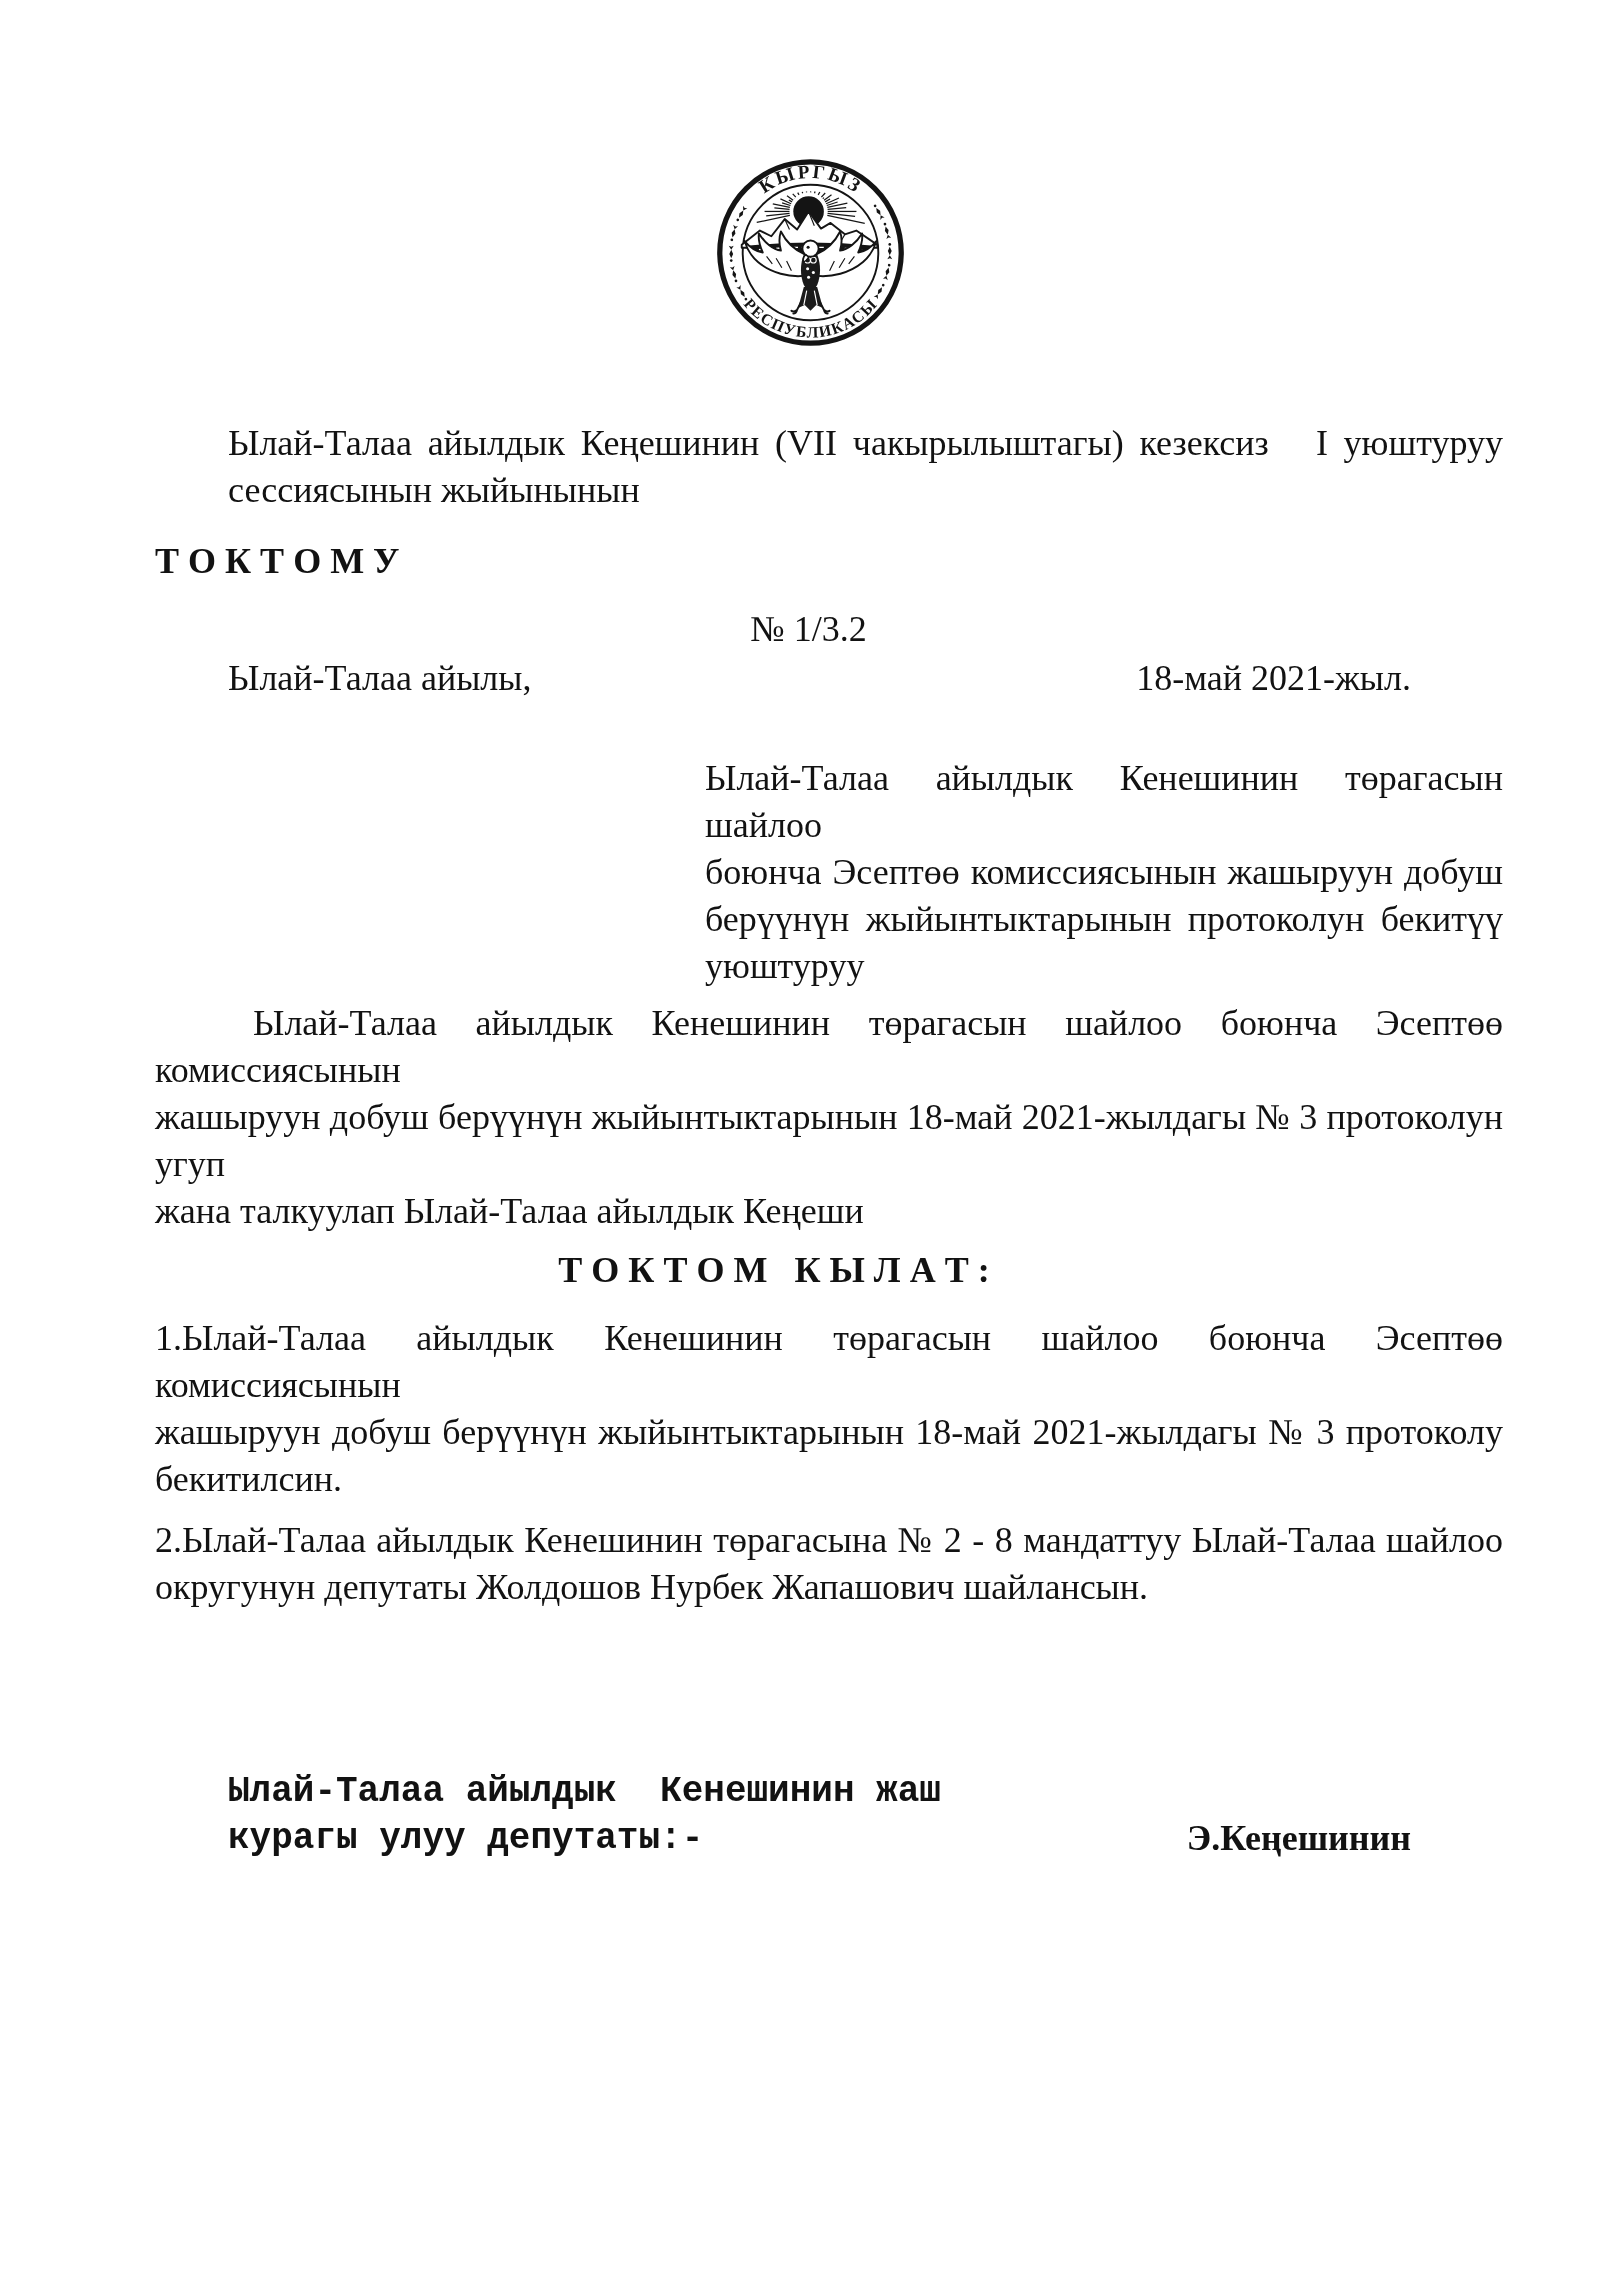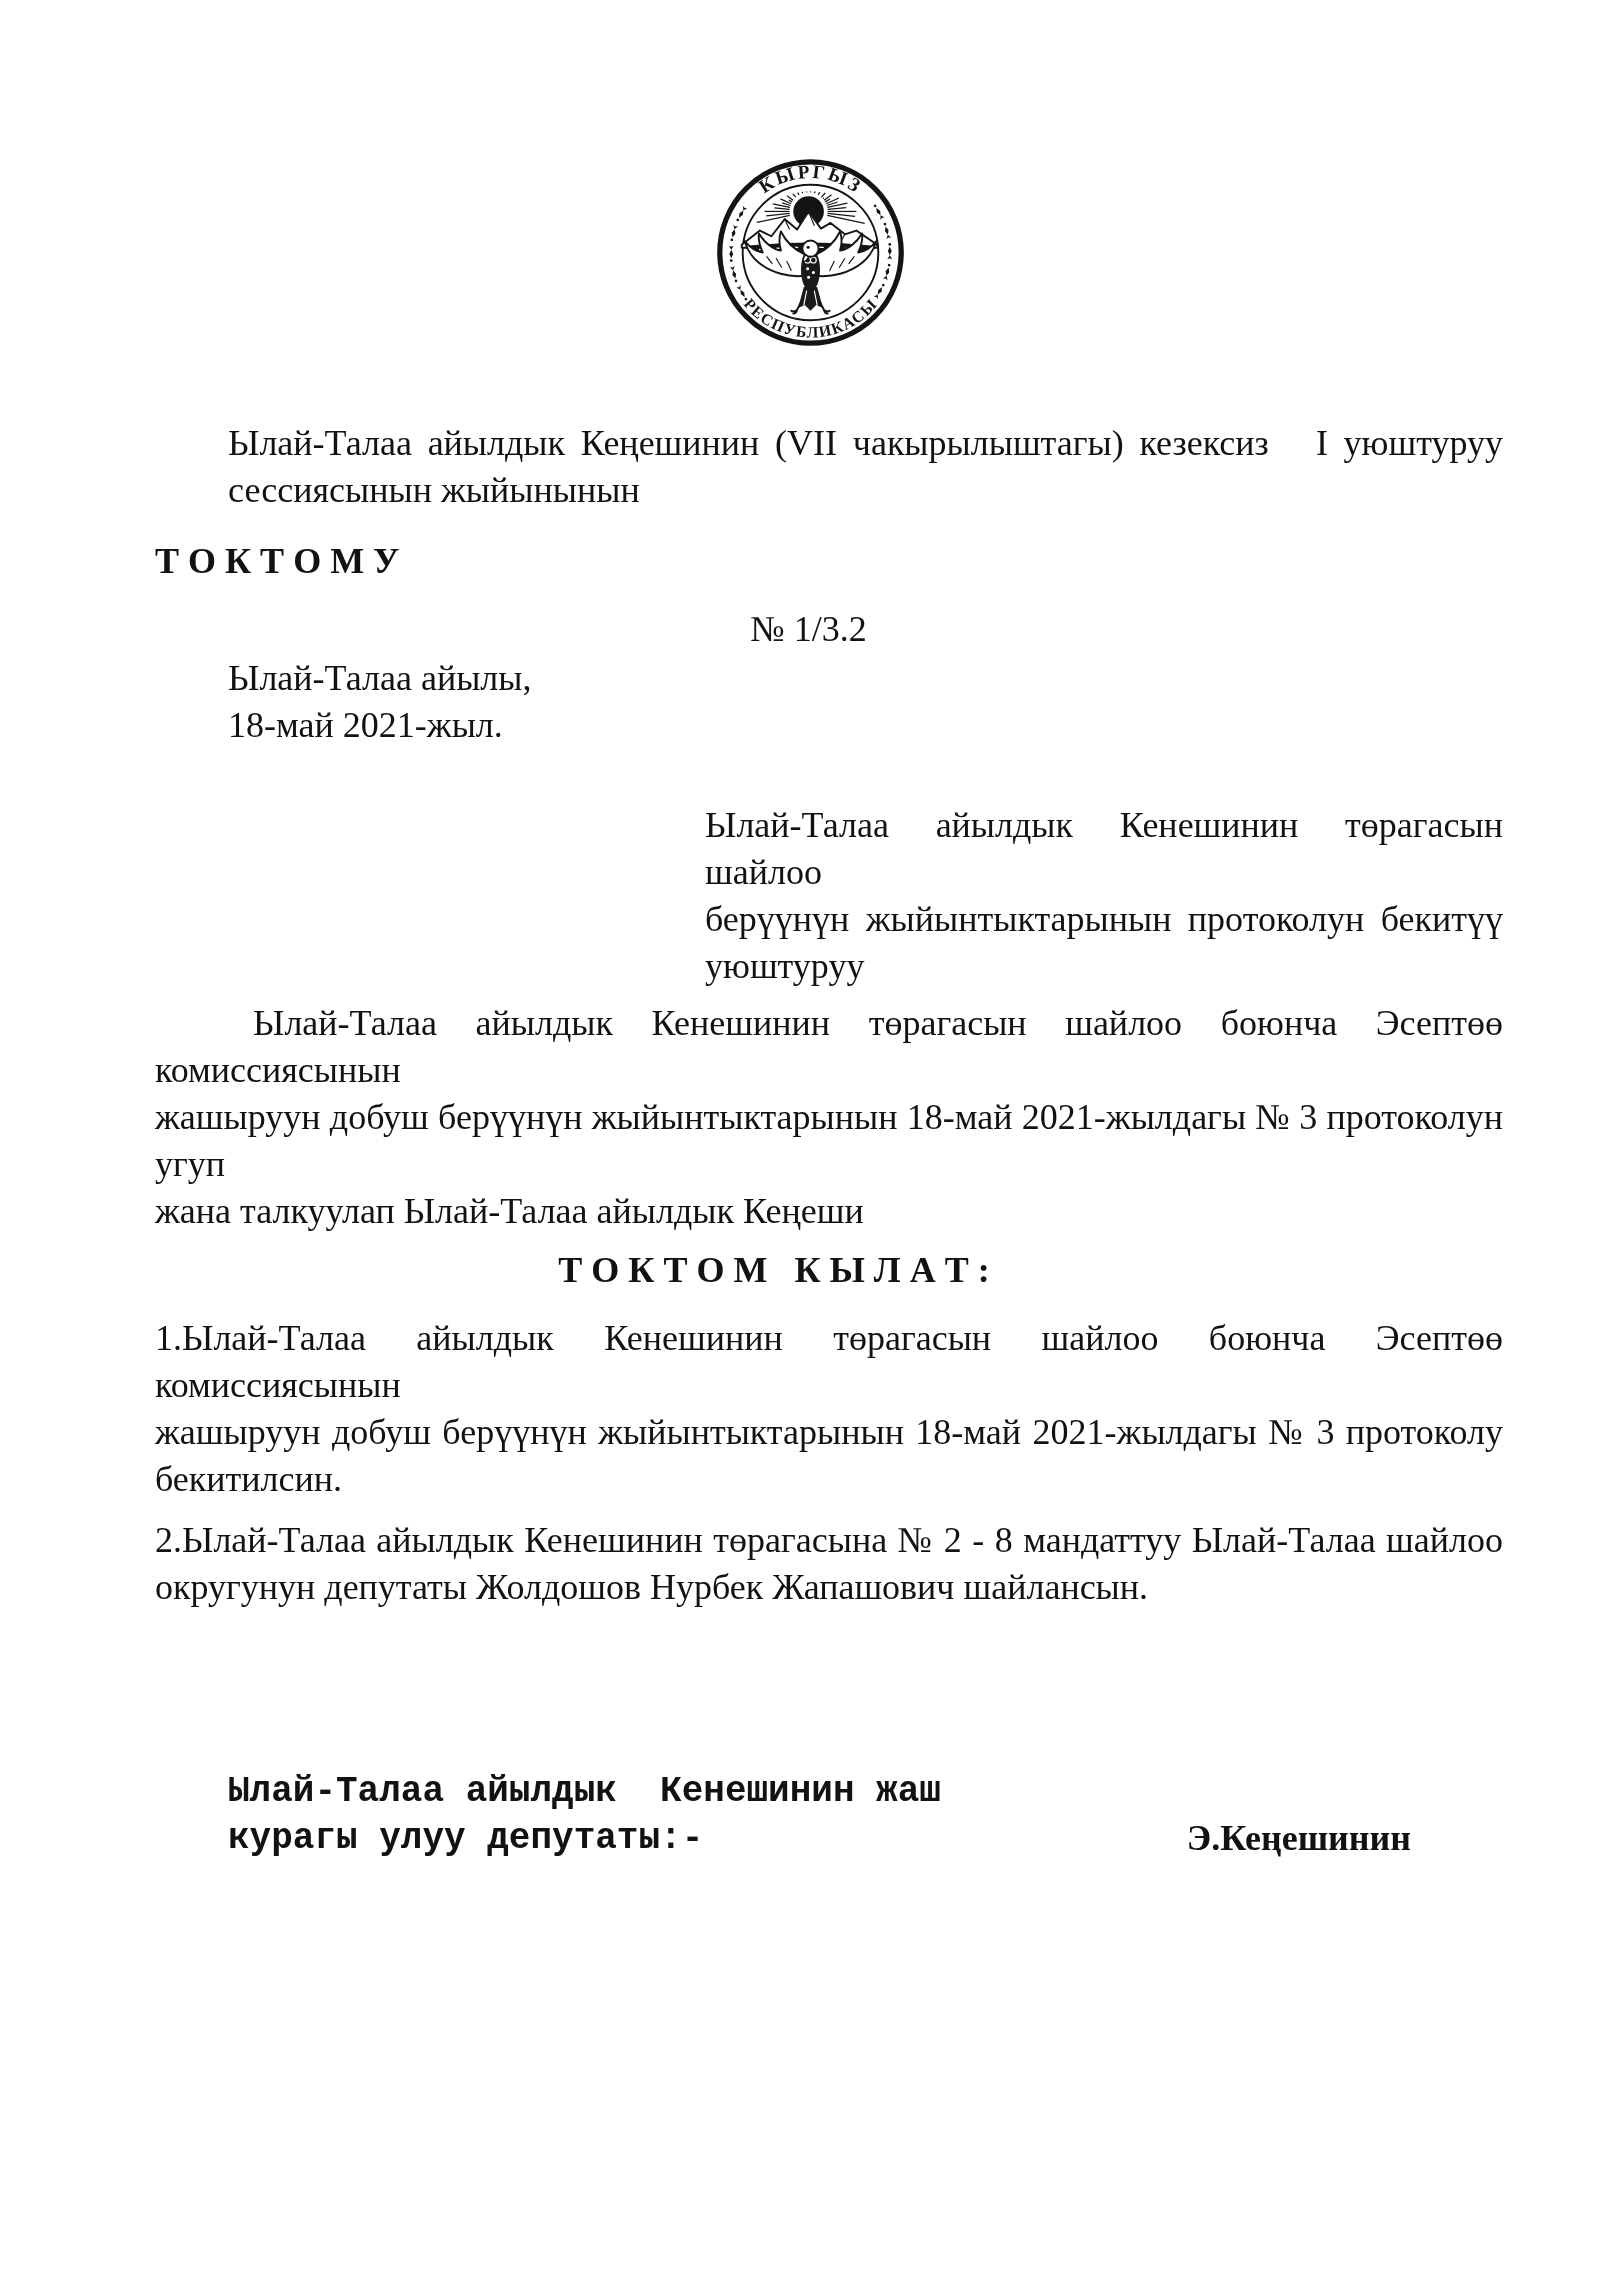--- a/index.html
+++ b/index.html
@@ -18,21 +18,21 @@
   .content { padding:0 118px 0 155px; }
 
   .header-block { margin-top:72px; margin-left:73px; }
   .jline { text-align:justify; text-align-last:justify; }
   .line  { text-align:left; }
   .indent { text-indent:98px; }
   .bold { font-weight:bold; }
 
   .doc-title   { margin-top:23.5px; text-align:left; font-weight:bold; padding-right:55px; }
   .doc-number  { margin-top:21.6px; text-align:center; padding-right:41px; }
-  .place-date  { margin-top:2px; display:flex; justify-content:space-between; padding-left:73px; padding-right:92px;flex-direction:column; }
+  .place-date  { margin-top:2px; display:flex; justify-content:space-between; padding-left:73px; padding-right:92px; }
 
   .subject  { margin-top:53px; margin-left:550px; }
   .preamble { margin-top:9.8px; }
   .resolve-heading { margin-top:11.8px; text-align:center; font-weight:bold; padding-right:110px; }
   .item  { margin-top:21.6px; }
   .item2 { margin-top:13.7px; }
 
   .signature { margin-top:157px; display:flex; align-items:flex-end; padding-right:92px; }
   .sig-left  { margin-left:73px;font-family:Liberation Mono, monospace; }
   .sig-name  { margin-left:auto; }
@@ -156,20 +156,21 @@
     <div class="doc-title">Т О К Т О М У</div>
     <div class="doc-number">№ 1/3.2</div>
 
     <div class="place-date">
       <span>Ылай-Талаа айылы,</span>
       <span>18-май 2021-жыл.</span>
     </div>
 
     <div class="subject">
       <div class="jline">Ылай-Талаа айылдык Кенешинин төрагасын шайлоо</div>
+      <div class="jline">боюнча Эсептөө комиссиясынын жашыруун добуш</div>
       <div class="jline">берүүнүн жыйынтыктарынын протоколун бекитүү</div>
       <div class="line">уюштуруу</div>
     </div>
 
     <div class="preamble">
       <div class="jline indent">Ылай-Талаа айылдык Кенешинин төрагасын шайлоо боюнча Эсептөө комиссиясынын</div>
       <div class="jline">жашыруун добуш берүүнүн жыйынтыктарынын 18-май 2021-жылдагы № 3 протоколун угуп</div>
       <div class="line">жана талкуулап Ылай-Талаа айылдык Кеңеши</div>
     </div>
 

